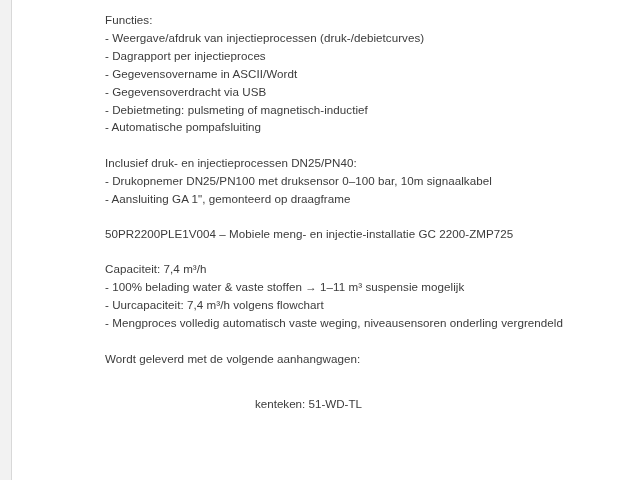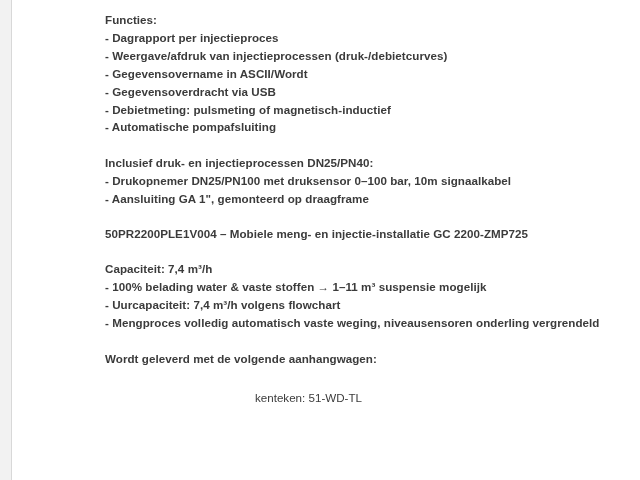--- a/index.html
+++ b/index.html
@@ -46,36 +46,35 @@
   }
   .para {
     margin: 0;
   }
   .line {
     font-size: 11.6px;
     line-height: 17.9px;
     color: #3b3b3b;
     white-space: pre;
     letter-spacing: 0.05px;
-    font-weight: bold;
   }
   .block-gap {
     height: 17.5px;
   }
   .spec-row {
     position: relative;
     font-size: 11.6px;
     line-height: 17.9px;
     color: #3b3b3b;
     white-space: pre;
   }
   .spec-row .col-right {
     position: absolute;
     left: 265px;
-    top: 4px;
+    top: 10px;
     white-space: pre;
   }
   .trailer-row .col-right {
     left: 150px;
   }
   #top-spacer {
     height: 11px;
   }
 </style>
 </head>
@@ -85,22 +84,22 @@
 
   <div id="page-gutter"></div>
   <div id="page-edge-rule"></div>
 
   <div id="document-body">
 
     <div id="top-spacer"></div>
 
     <div class="para">
       <div class="line">Functies:</div>
+      <div class="line">- Weergave/afdruk van injectieprocessen (druk-/debietcurves)</div>
       <div class="line">- Dagrapport per injectieproces</div>
-      <div class="line">- Weergave/afdruk van injectieprocessen (druk-/debietcurves)</div>
       <div class="line">- Gegevensovername in ASCII/Wordt</div>
       <div class="line">- Gegevensoverdracht via USB</div>
       <div class="line">- Debietmeting: pulsmeting of magnetisch-inductief</div>
       <div class="line">- Automatische pompafsluiting</div>
     </div>
 
     <div class="block-gap"></div>
 
     <div class="para">
       <div class="line">Inclusief druk- en injectieprocessen DN25/PN40:</div>

